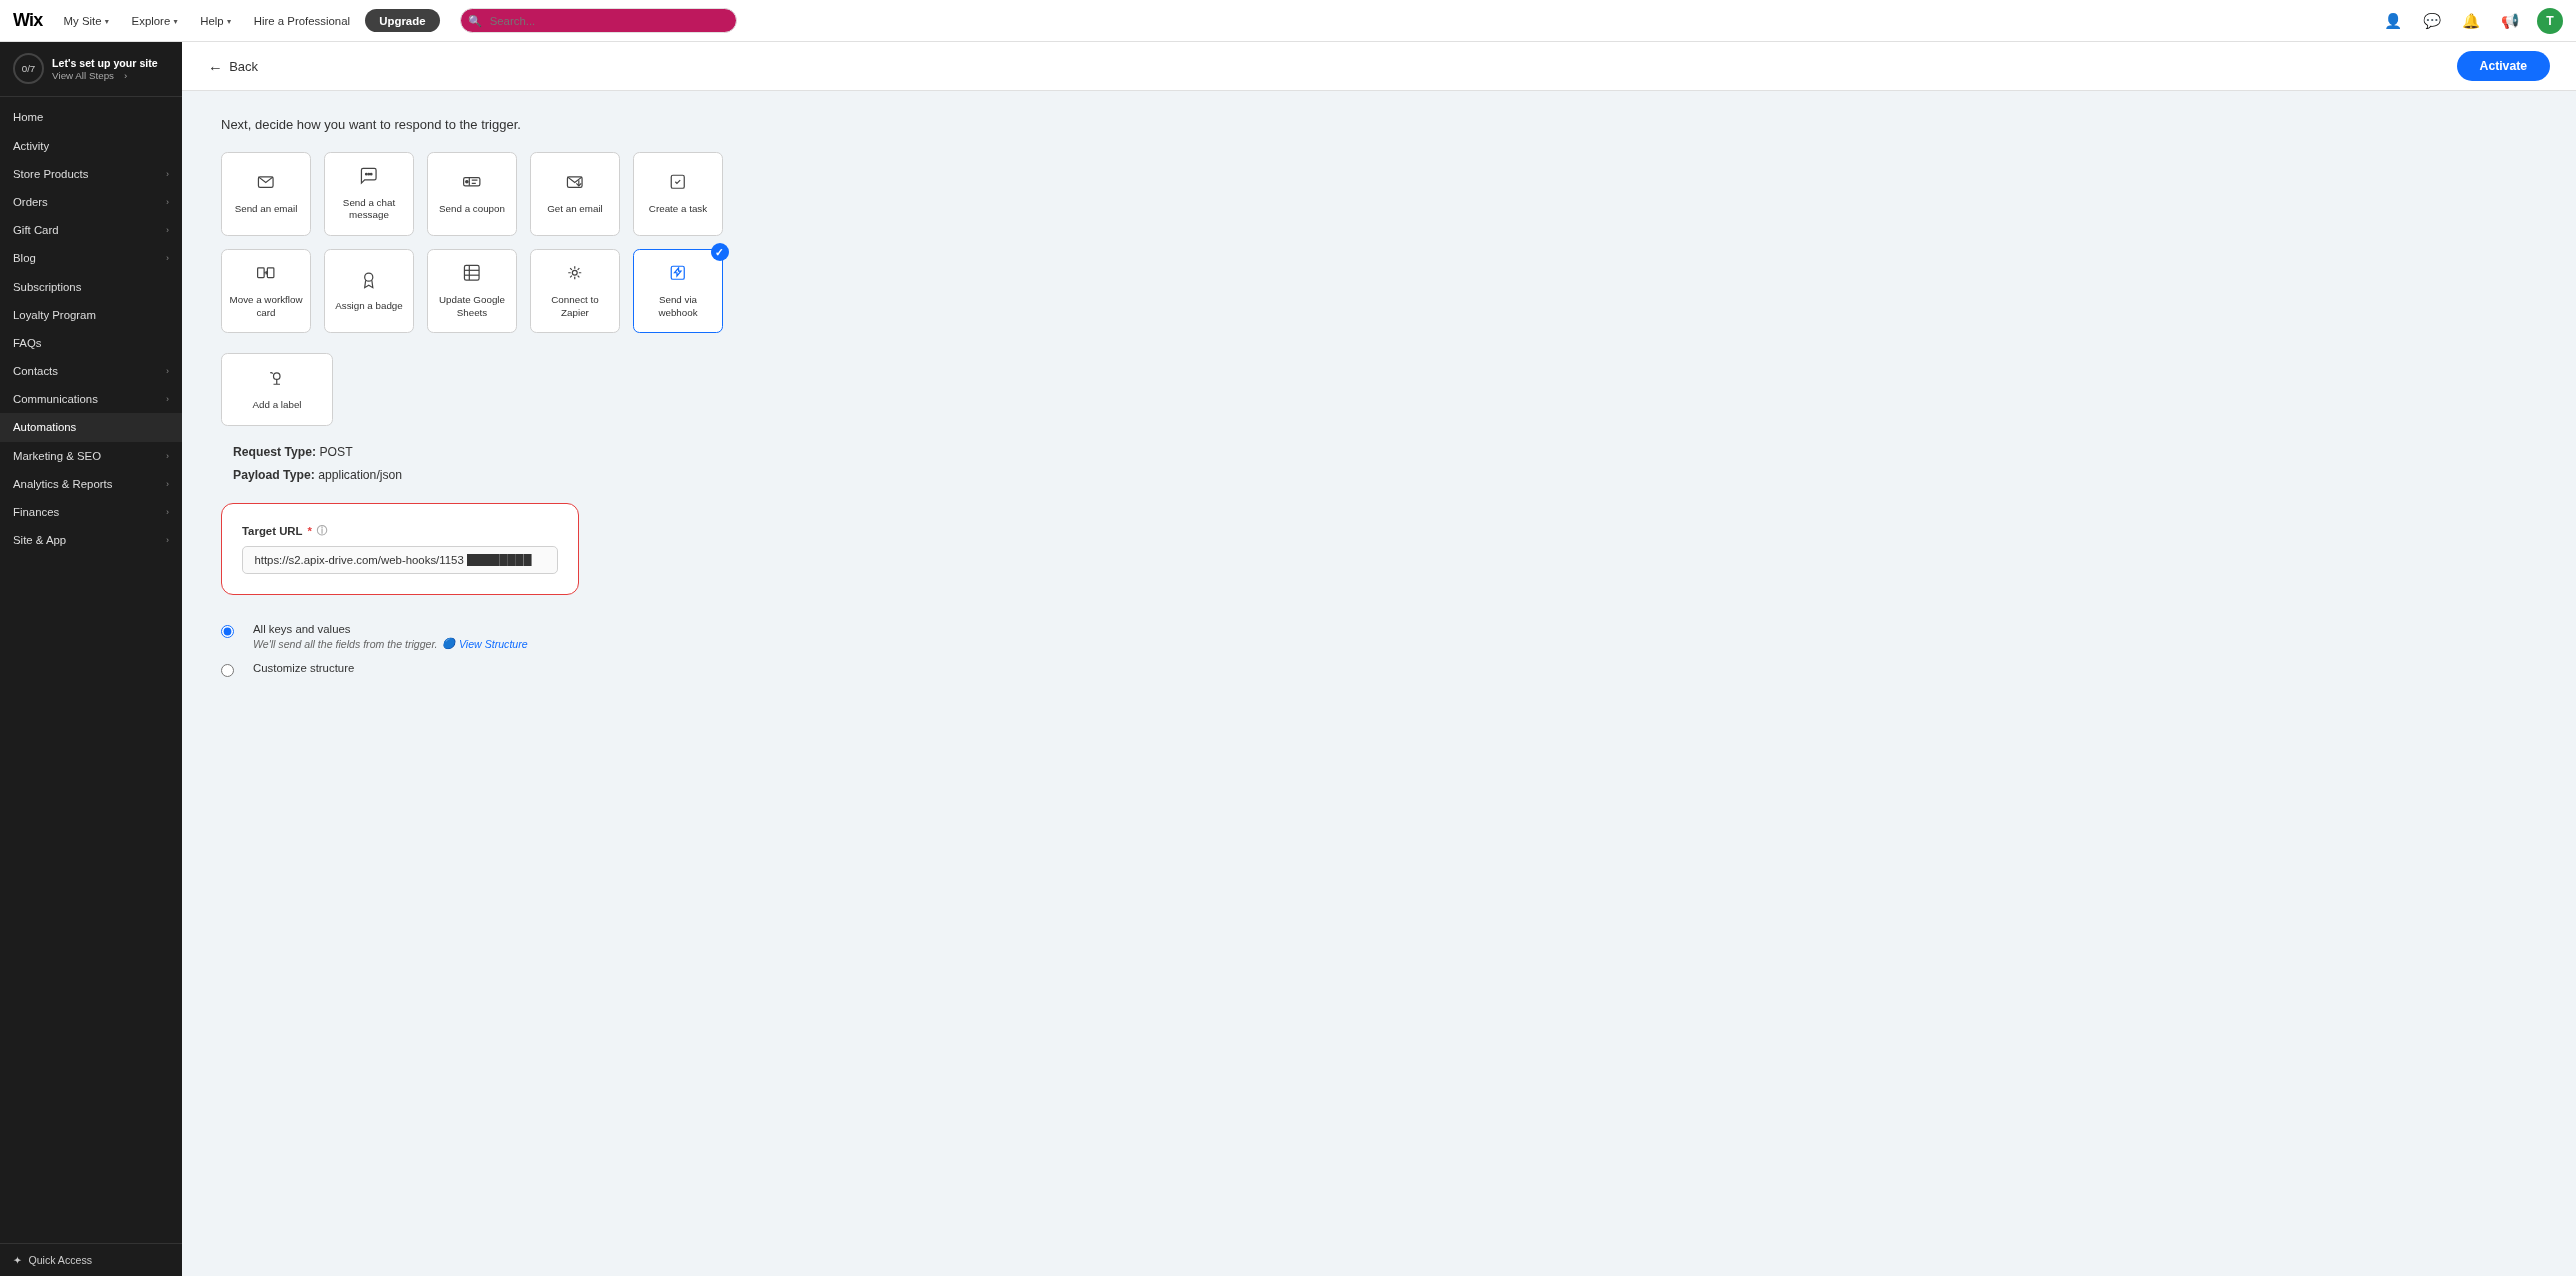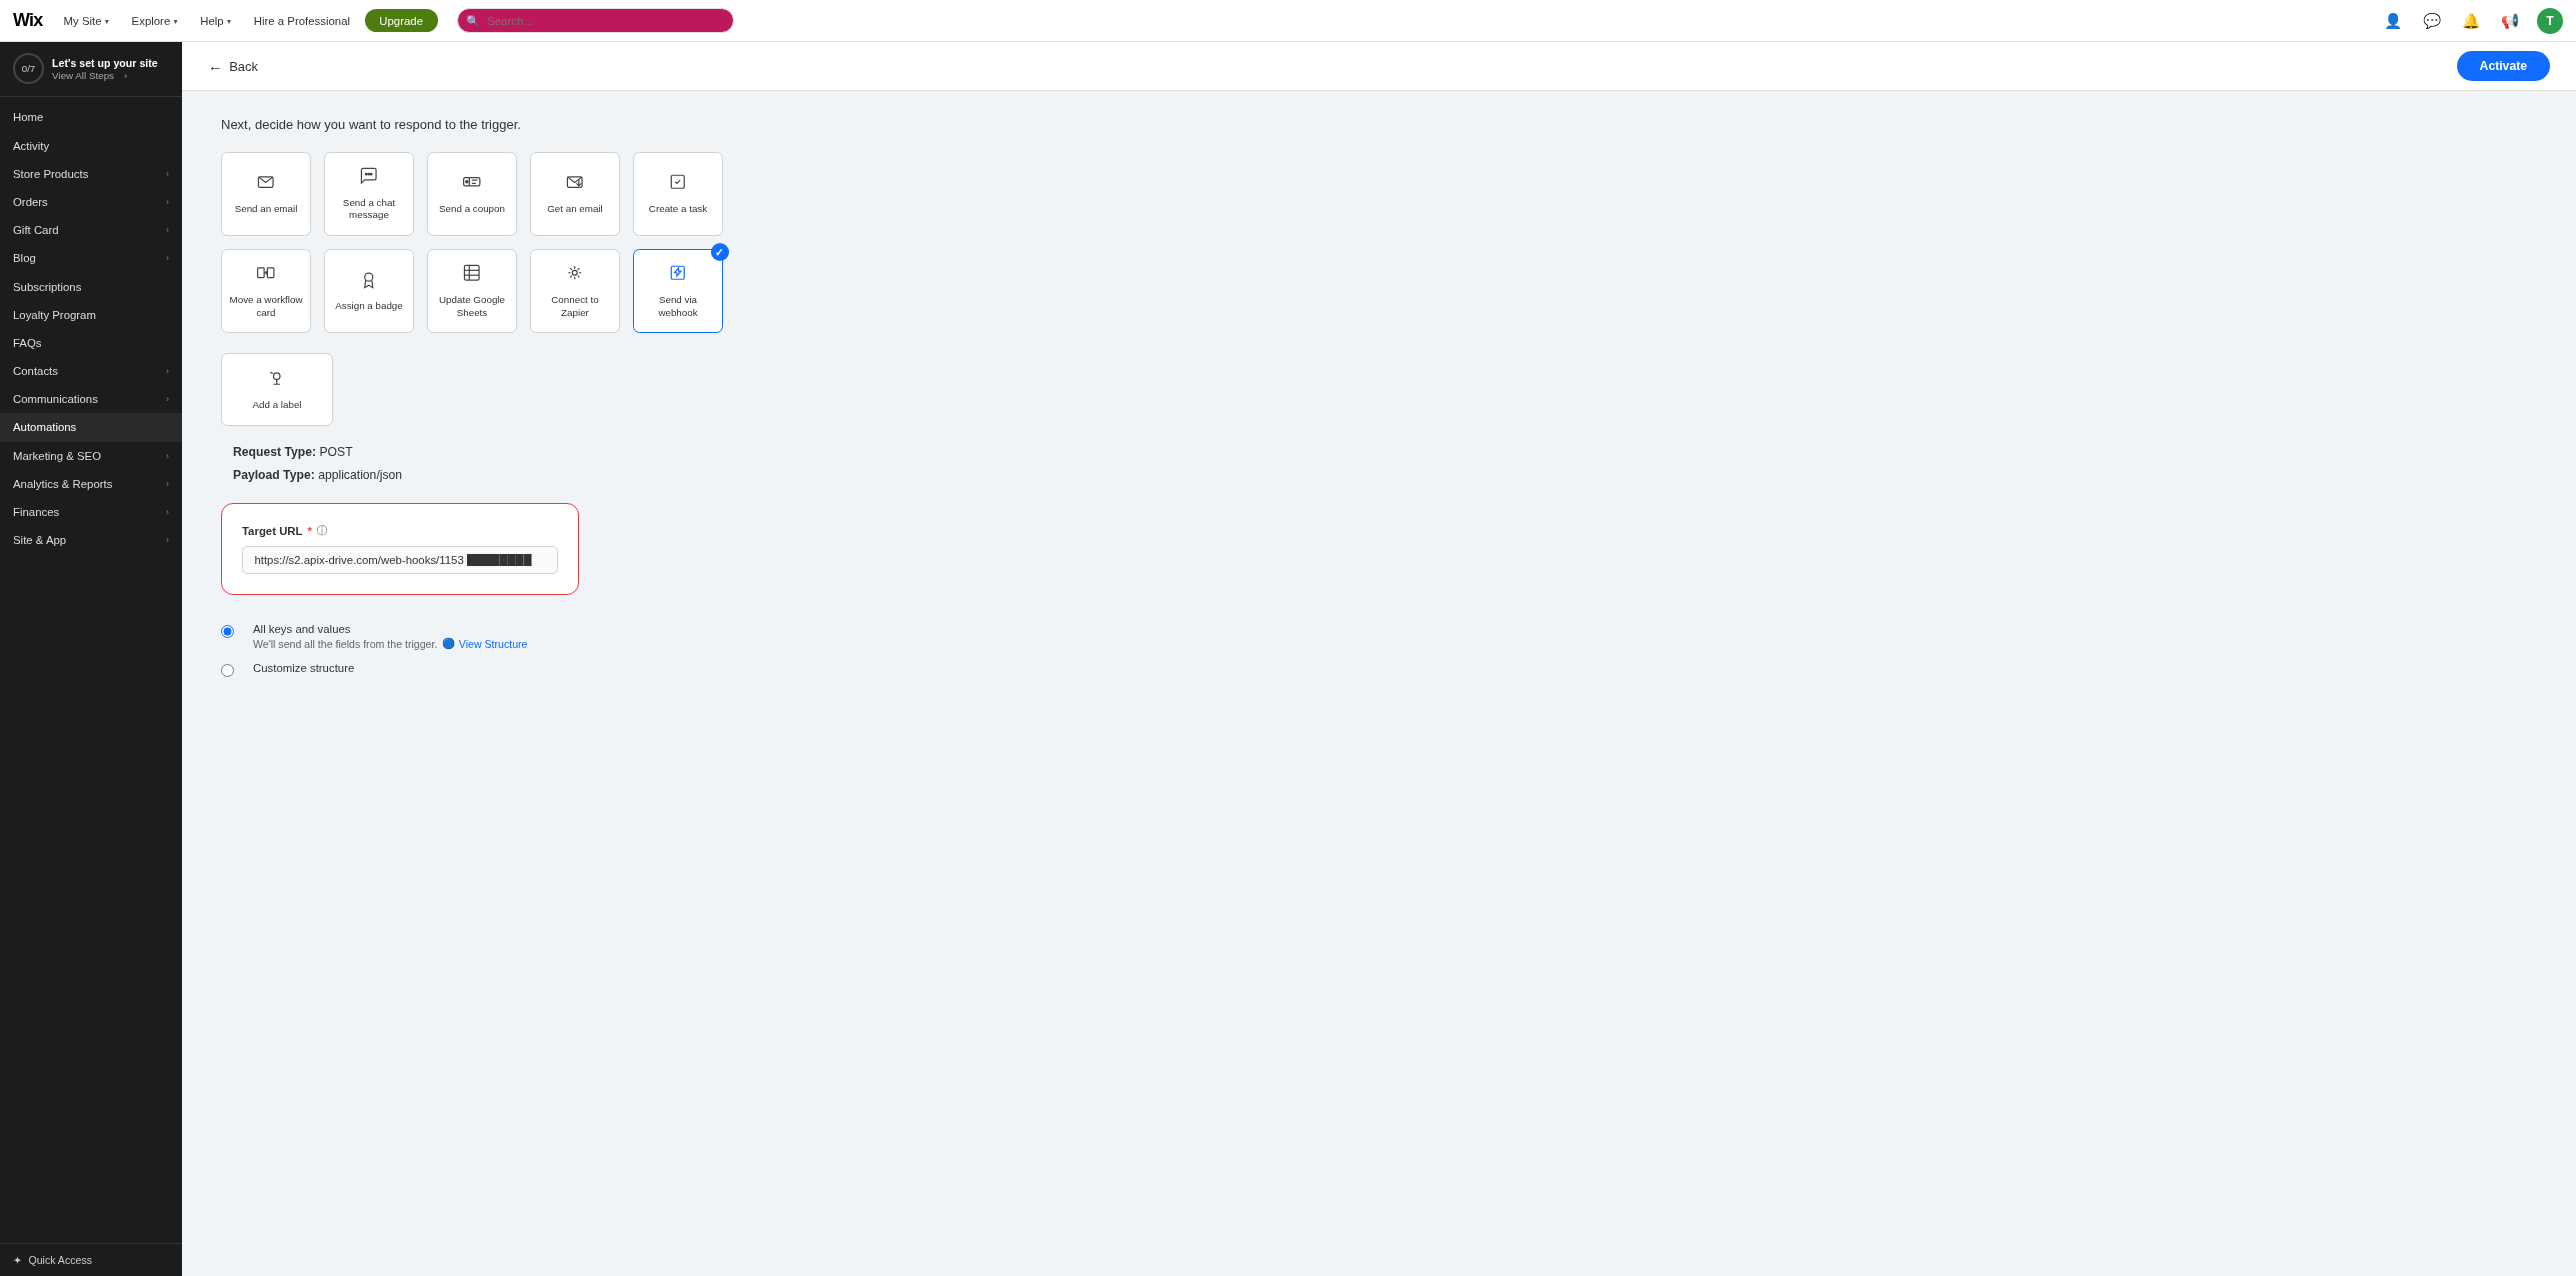--- a/index.html
+++ b/index.html
@@ -6,21 +6,21 @@
     body { font-family: 'Helvetica Neue', Arial, sans-serif; font-size: 11.4px; background: #f0f4f7; display: flex; flex-direction: column; height: 100vh; overflow: hidden; }
 
     
     .top-nav {
       display: flex; align-items: center; background: #fff; height: 42px;
       border-bottom: 0.8px solid #e0e0e0; padding: 0 13px; gap: 6.5px; flex-shrink: 0; z-index: 10;
     }
     .top-nav .wix-logo { font-weight: 900; font-size: 18px; color: #000; letter-spacing: -0.8px; margin-right: 6.5px; }
     .top-nav .nav-item { display: flex; align-items: center; gap: 3.3px; font-size: 11.4px; color: #333; cursor: pointer; padding: 4.9px 8.1px; border-radius: 3.3px; white-space: nowrap; }
     .top-nav .nav-item .chevron { font-size: 8.1px; color: #555; }
-    .top-nav .upgrade-btn { background: #4d7c0f; color: #fff; border: none; border-radius: 16.3px; padding: 5.7px 14.7px; font-size: 11.4px; font-weight: 400; cursor: pointer; }
+    .top-nav .upgrade-btn { background: #404040; color: #fff; border: none; border-radius: 16.3px; padding: 5.7px 14.7px; font-size: 11.4px; font-weight: 700; cursor: pointer; }
     .top-nav .search-bar { flex: 1; max-width: 277px; margin: 0 13px; position: relative; }
     .top-nav .search-bar input { width: 100%; padding: 5.7px 9.8px 5.7px 29px; border: 0.8px solid #e0e0e0; border-radius: 16.3px; font-size: 11.4px; outline: none; background: #be185d; }
     .top-nav .search-bar .search-icon { position: absolute; left: 9px; top: 50%; transform: translateY(-50%); color: #999; font-size: 11.4px; }
     .top-nav .nav-icons { display: flex; align-items: center; gap: 13px; margin-left: auto; }
     .top-nav .nav-icons .icon-btn { width: 26px; height: 26px; display: flex; align-items: center; justify-content: center; border-radius: 50%; cursor: pointer; font-size: 14.7px; color: #555; }
     .top-nav .avatar { width: 26px; height: 26px; border-radius: 50%; background: #2c9e4b; color: #fff; display: flex; align-items: center; justify-content: center; font-weight: 700; font-size: 12.2px; cursor: pointer; }
 
     
     .main-layout { display: flex; flex: 1; overflow: hidden; }
 
@@ -73,21 +73,21 @@
     .target-url-label { font-size: 11.4px; color: #333; font-weight: 600; margin-bottom: 8.1px; display: flex; align-items: center; gap: 4.9px; }
     .target-url-label .asterisk { color: #e53e3e; }
     .target-url-label .info-icon { color: #aaa; font-size: 10.6px; }
     .target-url-input { border: 0.8px solid #d0d0d0; border-radius: 4.9px; padding: 7.3px 11.4px; font-size: 11.4px; color: #333; width: 100%; background: #fafafa; }
 
     
     .radio-section { margin-top: 14.7px; }
     .radio-item { display: flex; align-items: flex-start; gap: 19px; margin-bottom: 11.4px; }
     .radio-item input[type="radio"] { margin-top: 2.4px; accent-color: #116dff; width: 13px; height: 13px; }
     .radio-label { font-size: 11.4px; color: #333; font-weight: 500; }
-    .radio-sub { font-size: 10.6px; color: #666; margin-top: 2.4px; display: flex; align-items: center; gap: 4.9px; }
+    .radio-sub { font-size: 10.6px; color: #666; margin-top: 2.4px; display: flex; align-items: center; gap: 4.9px; font-style: italic; }
     .radio-sub .view-structure-link { color: #116dff; text-decoration: none; cursor: pointer; display: flex; align-items: center; gap: 3.3px; }
   </style>
 </head>
 <body>
 
 <nav class="top-nav">
   <span class="wix-logo">Wix</span>
   <div class="nav-item">
     <span>My Site</span>
     <span class="chevron">▾</span>

